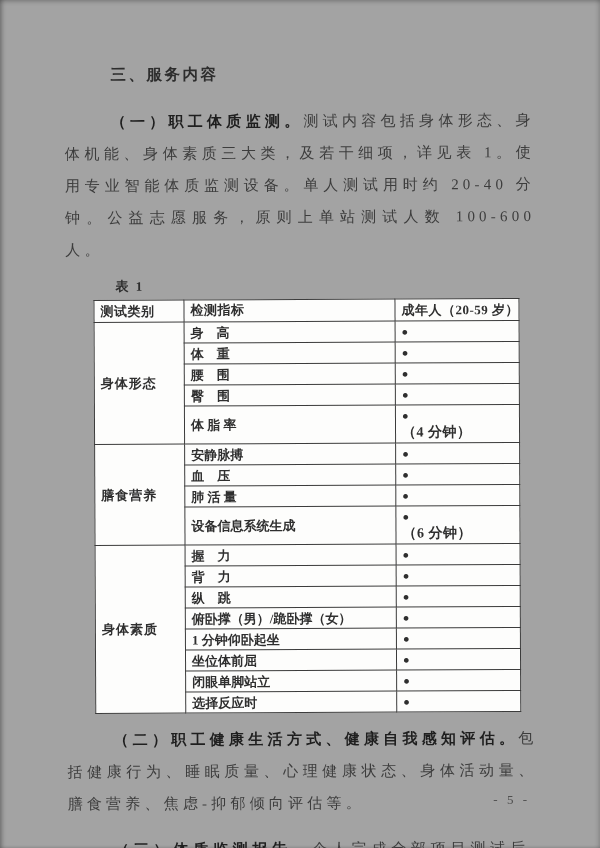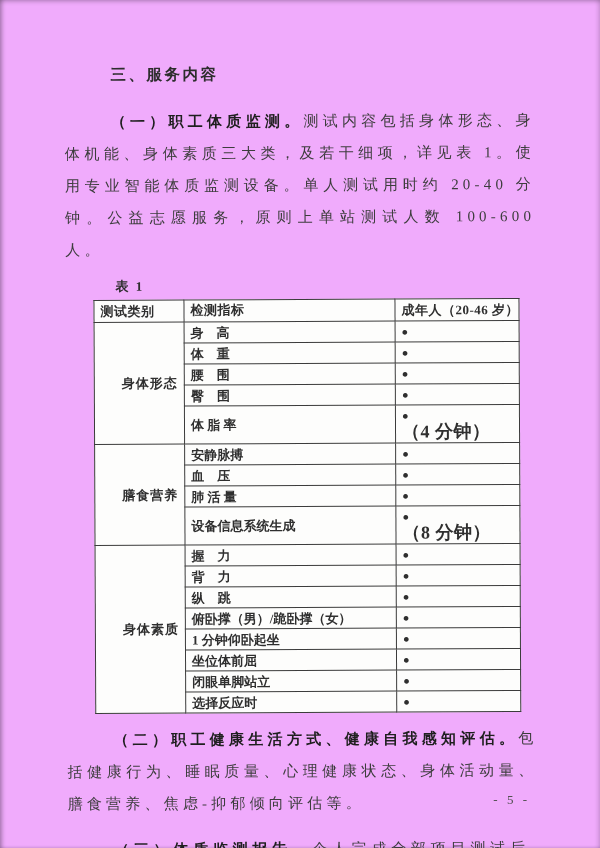--- a/index.html
+++ b/index.html
@@ -1,20 +1,20 @@
 <!DOCTYPE html>
 <html><head>
 <meta charset="utf-8">
 <style>
   html,body { margin:0; padding:0; background:#e8e8e8; }
   .page {
     position:relative;
     width:600px; height:848px;
     margin:0 auto;
-    background:#f0abfc;
+    background:#a3a3a3;
     overflow:hidden;
     font-family:"Liberation Serif","DejaVu Serif",serif;
     color:#333;
     box-shadow: inset 4px 0 4px -2px rgba(0,0,0,.30),
                 inset 0 4px 4px -2px rgba(0,0,0,.18),
                 inset -4px 0 4px -2px rgba(0,0,0,.14),
                 inset 0 -3px 3px -2px rgba(0,0,0,.08);
   }
   .content {
     position:absolute; inset:0;
@@ -45,23 +45,23 @@
   table.fit th, table.fit td {
     border:1px solid #3c3c3c;
     font-size:13px; font-weight:bold;
     padding:1px 6px; line-height:17px; color:#2f2f2f;
     overflow:hidden; white-space:nowrap;
   }
   table.fit th { font-weight:bold; text-align:left; line-height:19px; letter-spacing:0.5px;border-radius:11px; }
   th.c1 { width:77px; }
   th.c2 { width:198px;font-family:Liberation Mono, monospace; }
   th.c3 { width:111px; }
-  td.cat { text-align:right; vertical-align:middle; letter-spacing:1px; }
+  td.cat { text-align:left; vertical-align:middle; letter-spacing:1px; }
   td.val .dot { font-size:11px; line-height:17px; }
-  td.val .note { display:block; font-size:18px; line-height:15px; padding-bottom:2px; letter-spacing:0.5px; }
+  td.val .note { display:block; font-size:14px; line-height:15px; padding-bottom:2px; letter-spacing:0.5px; }
   .page-number {
     position:absolute; right:70px; bottom:40px;
     font-size:13px; letter-spacing:3px; color:#4f4f4f;
   }
 </style>
 </head>
 <body>
 
 <div class="page">
   <div class="content">
@@ -70,21 +70,21 @@
 
     <p class="para"><span class="lead">（一）职工体质监测。</span><span>测试内容包括身体形态、身体机能、身体素质三大类，及若干细项，详见表 1。使用专业智能体质监测设备。单人测试用时约 20-40 分钟。公益志愿服务，原则上单站测试人数 100-600 人。</span></p>
 
     <div class="tcaption">表 1</div>
 
     <table class="fit">
       <tbody>
         <tr>
           <th class="c1">测试类别</th>
           <th class="c2">检测指标</th>
-          <th class="c3">成年人（20-46 岁）</th>
+          <th class="c3">成年人（20-59 岁）</th>
         </tr>
 
         <tr>
           <td class="cat" rowspan="5">身体形态</td>
           <td class="ind">身　高</td>
           <td class="val"><span class="dot">●</span></td>
         </tr>
         <tr>
           <td class="ind">体　重</td>
           <td class="val"><span class="dot">●</span></td>
@@ -110,21 +110,21 @@
         <tr>
           <td class="ind">血　压</td>
           <td class="val"><span class="dot">●</span></td>
         </tr>
         <tr>
           <td class="ind">肺 活 量</td>
           <td class="val"><span class="dot">●</span></td>
         </tr>
         <tr>
           <td class="ind">设备信息系统生成</td>
-          <td class="val"><span class="dot">●</span><span class="note">（8 分钟）</span></td>
+          <td class="val"><span class="dot">●</span><span class="note">（6 分钟）</span></td>
         </tr>
 
         <tr>
           <td class="cat" rowspan="8">身体素质</td>
           <td class="ind">握　力</td>
           <td class="val"><span class="dot">●</span></td>
         </tr>
         <tr>
           <td class="ind">背　力</td>
           <td class="val"><span class="dot">●</span></td>

